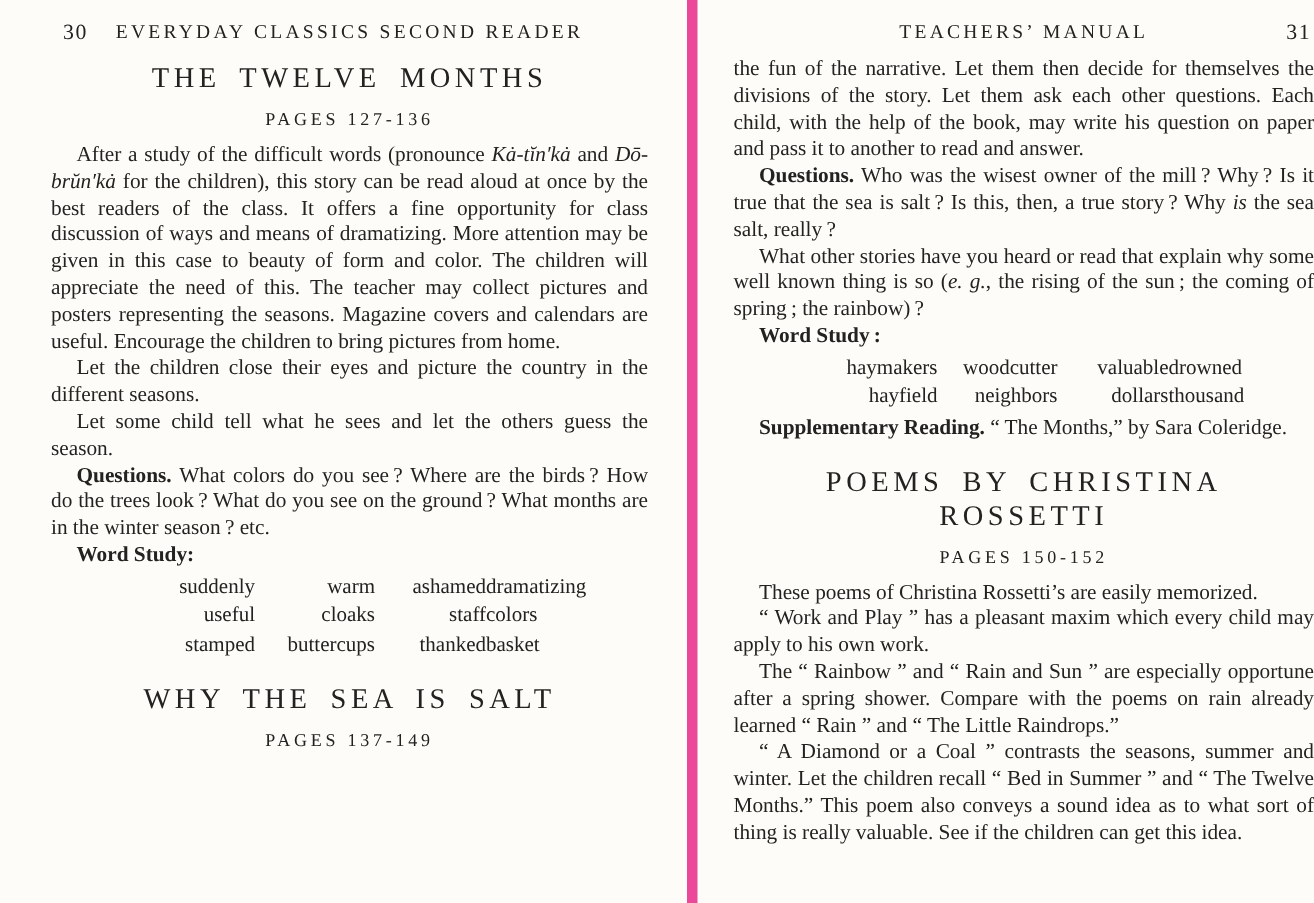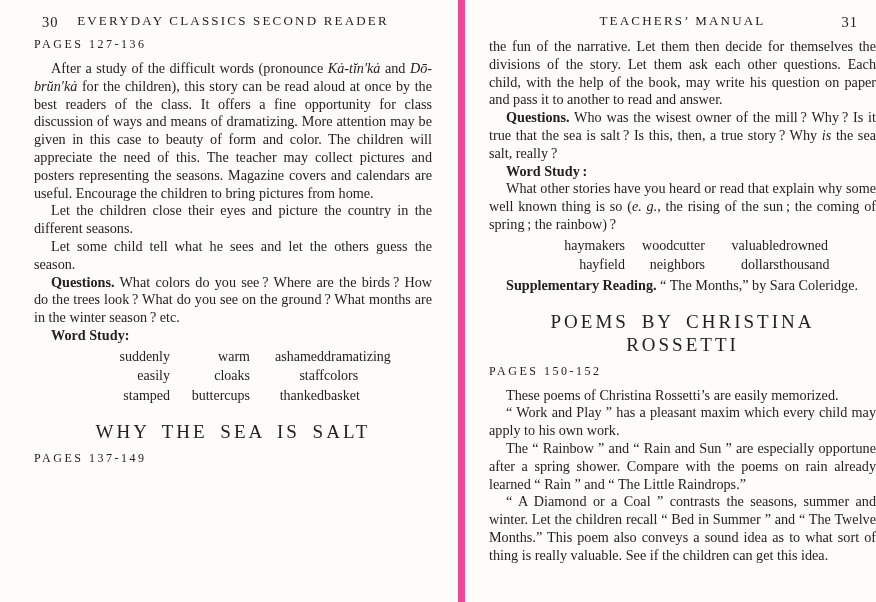--- a/index.html
+++ b/index.html
@@ -14,28 +14,28 @@
   .page.right{padding:13px 20px 0 24px;border-left:7px solid #ec4899;}
   .running-head{
     position:relative;text-align:center;
     font-size:13px;letter-spacing:2.2px;line-height:16px;
     margin-bottom:2px;white-space:nowrap;
   }
   .folio{
     position:absolute;top:1px;font-size:14.5px;letter-spacing:1px;
   }
   .folio-left{left:8px;}
-  .folio-right{right:18px;}
+  .folio-right{right:2px;}
   .section-title{
     margin:12px 0 0 0;text-align:center;font-weight:normal;
     font-size:19px;letter-spacing:3px;word-spacing:5px;line-height:23px;
   }
   .section-title.second{margin-top:15px;}
   .pages-label{
-    margin-top:8px;
+    margin-top:8px;text-align:center;
     font-size:12px;letter-spacing:2.5px;line-height:14px;font-weight:500;
   }
   .bodyblock{margin-top:9px;}
   p.body-p{
     margin:0;text-align:justify;
     font-size:14.2px;line-height:17.8px;text-indent:17px;
   }
   p.noindent{text-indent:0;}
   .b{font-weight:bold;}
   .i{font-style:italic;}
@@ -49,37 +49,38 @@
 <body>
 
 <div class="spread">
 
   <div class="page left">
     <div class="running-head">
       <span class="folio folio-left">30</span>
       <span>EVERYDAY CLASSICS SECOND READER</span>
     </div>
 
+    <h2 class="section-title">THE TWELVE MONTHS</h2>
     <div class="pages-label">PAGES 127-136</div>
 
     <div class="bodyblock">
       <p class="body-p"><span>After a study of the difficult words (pronounce </span><span class="i">Kȧ-tĭn′kȧ</span><span> and </span><span class="i">Dō-brŭn′kȧ</span><span> for the children), this story can be read aloud at once by the best readers of the class. It offers a fine opportunity for class discussion of ways and means of dramatizing. More attention may be given in this case to beauty of form and color. The children will appreciate the need of this. The teacher may collect pictures and posters representing the seasons. Magazine covers and calendars are useful. Encourage the children to bring pictures from home.</span></p>
       <p class="body-p"><span>Let the children close their eyes and picture the country in the different seasons.</span></p>
       <p class="body-p"><span>Let some child tell what he sees and let the others guess the season.</span></p>
       <p class="body-p"><span class="b">Questions.</span><span> What colors do you see ? Where are the birds ? How do the trees look ? What do you see on the ground ? What months are in the winter season ? etc.</span></p>
       <p class="body-p"><span class="b">Word Study:</span></p>
       <div class="word-table">
           <div class="wrow">
             <span class="wcell">suddenly</span>
             <span class="wcell">warm</span>
             <span class="wcell">ashamed</span>
             <span class="wcell">dramatizing</span>
           </div>
           <div class="wrow">
-            <span class="wcell">easily</span>
+            <span class="wcell">useful</span>
             <span class="wcell">cloaks</span>
             <span class="wcell">staff</span>
             <span class="wcell">colors</span>
           </div>
           <div class="wrow">
             <span class="wcell">stamped</span>
             <span class="wcell">buttercups</span>
             <span class="wcell">thanked</span>
             <span class="wcell">basket</span>
           </div>
@@ -93,22 +94,22 @@
 
   <div class="page right">
     <div class="running-head">
       <span>TEACHERS’ MANUAL</span>
       <span class="folio folio-right">31</span>
     </div>
 
     <div class="bodyblock">
       <p class="body-p noindent"><span>the fun of the narrative. Let them then decide for themselves the divisions of the story. Let them ask each other questions. Each child, with the help of the book, may write his question on paper and pass it to another to read and answer.</span></p>
       <p class="body-p"><span class="b">Questions.</span><span> Who was the wisest owner of the mill ? Why ? Is it true that the sea is salt ? Is this, then, a true story ? Why </span><span class="i">is</span><span> the sea salt, really ?</span></p>
+      <p class="body-p"><span>What other stories have you heard or read that explain why some well known thing is so (</span><span class="i">e. g.</span><span>, the rising of the sun ; the coming of spring ; the rainbow) ?</span></p>
       <p class="body-p"><span class="b">Word Study :</span></p>
-      <p class="body-p"><span>What other stories have you heard or read that explain why some well known thing is so (</span><span class="i">e. g.</span><span>, the rising of the sun ; the coming of spring ; the rainbow) ?</span></p>
       <div class="word-table">
           <div class="wrow">
             <span class="wcell">haymakers</span>
             <span class="wcell">woodcutter</span>
             <span class="wcell">valuable</span>
             <span class="wcell">drowned</span>
           </div>
           <div class="wrow">
             <span class="wcell">hayfield</span>
             <span class="wcell">neighbors</span>

